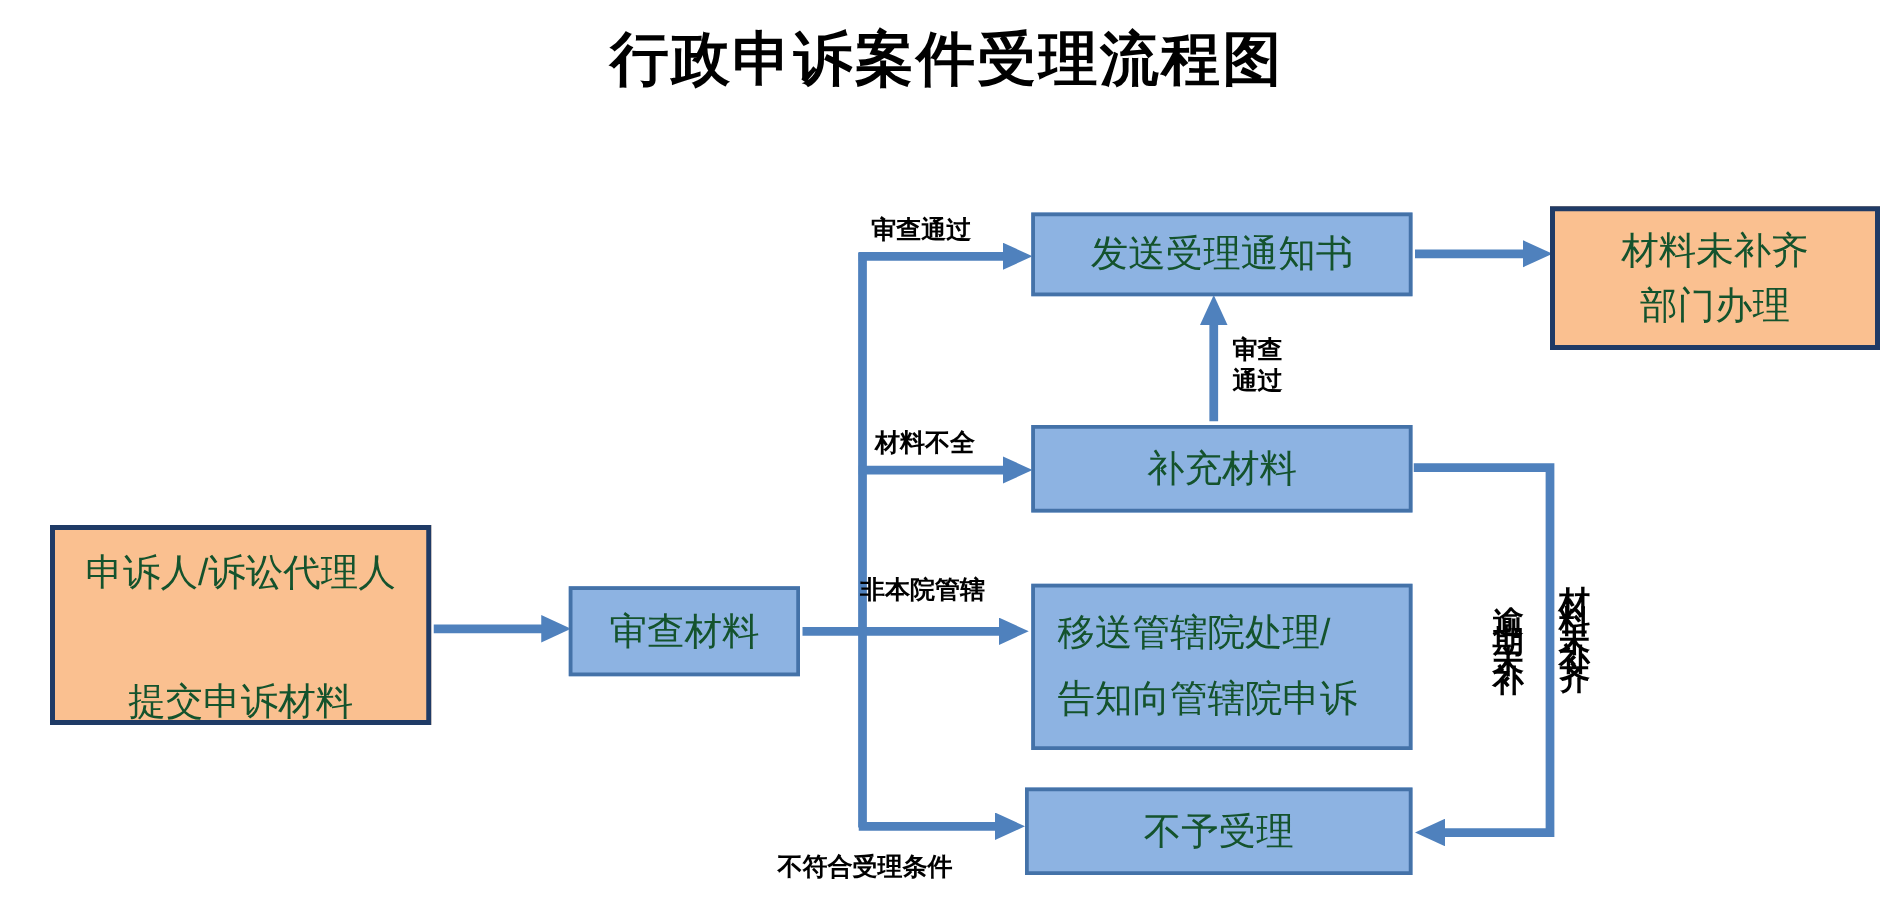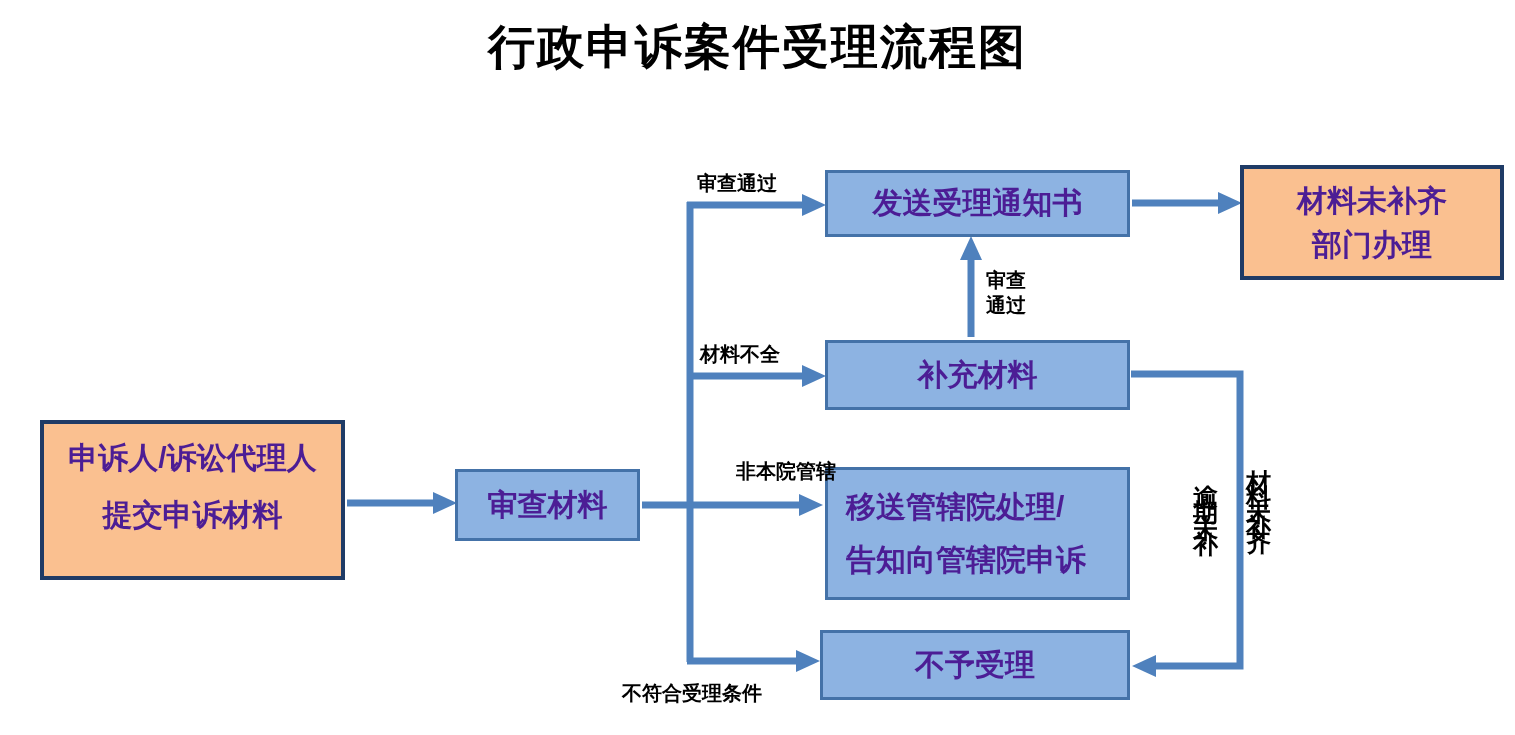--- a/index.html
+++ b/index.html
@@ -27,56 +27,56 @@
     letter-spacing: 2px;
   }
   .arrows {
     position: absolute;
     left: 0;
     top: 0;
   }
   .box {
     position: absolute;
     box-sizing: border-box;
-    color: #4c1d95;
-    font-weight: bold;
+    color: #14532d;
+    font-weight: normal;
     font-size: 30px;
     display: flex;
     flex-direction: column;
     align-items: center;
     justify-content: center;
     text-align: center;
   }
   .orange {
     background: #FAC090;
     border: 4px solid #1F3B66;
   }
   .blue {
     background: #8DB3E2;
     border: 3px solid #4472A8;
   }
-  .applicant   { left: 40px;  top: 420px; width: 305px; height: 160px; justify-content: flex-start; }
+  .applicant   { left: 40px;  top: 420px; width: 305px; height: 160px; justify-content: flex-start; gap: 46px; }
   .applicant .l1 { margin-top: 14px; }
   .applicant .l2 { margin-top: 16px; }
   .review      { left: 455px; top: 469px; width: 185px; height: 72px; }
   .notice      { left: 825px; top: 170px; width: 305px; height: 67px; }
   .procurator  { left: 1240px; top: 165px; width: 264px; height: 115px; line-height: 1.45; }
   .supplement  { left: 825px; top: 340px; width: 305px; height: 70px; }
   .jurisdiction{ left: 825px; top: 467px; width: 305px; height: 133px; align-items: flex-start; text-align: left; padding-left: 18px; line-height: 1.75; }
   .reject      { left: 820px; top: 630px; width: 310px; height: 70px; }
   .edge-label {
     position: absolute;
     color: #000;
     font-weight: bold;
     font-size: 20px;
     white-space: nowrap;
   }
   .lbl-pass-top   { left: 697px; top: 170px; }
   .lbl-incomplete { left: 700px; top: 341px; }
-  .lbl-notcourt   { left: 688px; top: 458px; padding-left: 48px; }
+  .lbl-notcourt   { left: 688px; top: 458px; }
   .lbl-notmeet    { left: 622px; top: 680px; }
   .lbl-pass-mid   { left: 986px; top: 268px; text-align: center; line-height: 1.25; }
   .vertical-label {
     position: absolute;
     color: #000;
     font-weight: bold;
     font-size: 25px;
     writing-mode: vertical-rl;
     text-orientation: upright;
     letter-spacing: 15px;

